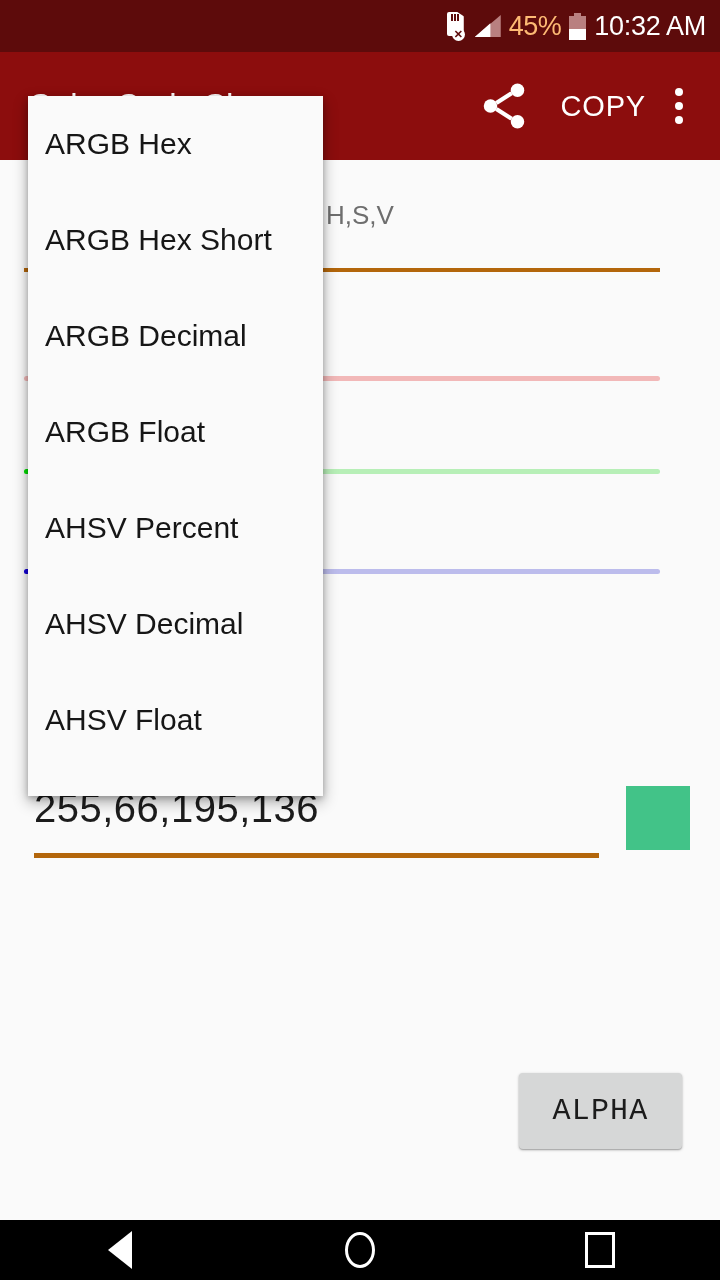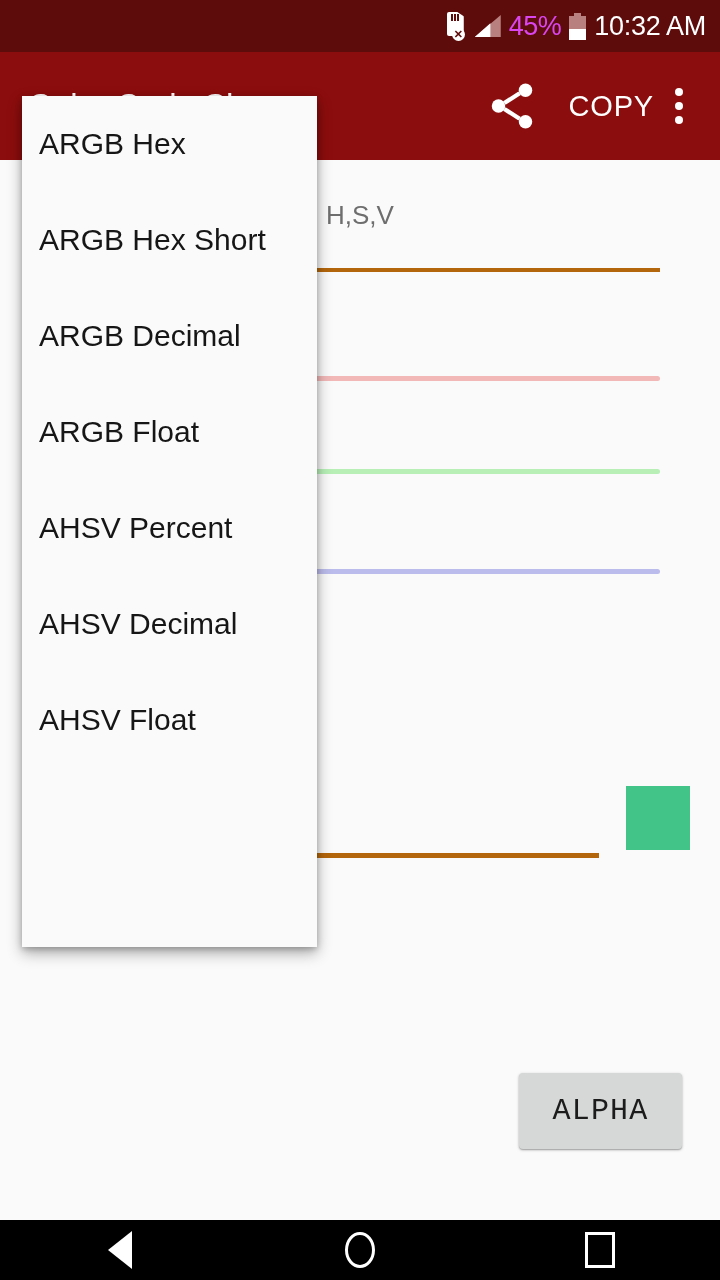--- a/index.html
+++ b/index.html
@@ -84,21 +84,21 @@
     background: #b98080;
     clip-path: polygon(100% 0, 100% 100%, 0 100%);
   }
   .signal-icon .tri-fg {
     position: absolute;
     inset: 0;
     background: #ffffff;
     clip-path: polygon(60% 38%, 60% 100%, 0 100%);
   }
   .batt-pct {
-    color: #d946ef;
+    color: #fdba74;
     font-size: 27px;
     letter-spacing: -0.5px;
   }
   .batt-icon {
     width: 17px;
     height: 27px;
     position: relative;
   }
   .batt-icon .nub {
     position: absolute;
@@ -151,21 +151,21 @@
     justify-content: center;
   }
   .share-icon {
     width: 54px; height: 54px;
     margin-right: 26px;
   }
   .copy-label {
     color: #ffffff;
     font-size: 29px;
     letter-spacing: 0.8px;
-    margin-right: 6px;
+    margin-right: 14px;
     padding: 6px 4px;
   }
   .overflow-icon {
     width: 30px;
     height: 54px;
     display: flex;
     flex-direction: column;
     align-items: center;
     justify-content: center;
     gap: 6px;
@@ -304,24 +304,24 @@
   .scrim {
     position: absolute;
     top: 0; left: 0;
     width: 720px;
     height: 1220px;
     background: rgba(0,0,0,0.0);
     pointer-events: none;
   }
   .dropdown {
     position: absolute;
-    left: 22px;
+    left: 28px;
     top: 96px;
     width: 295px;
-    height: 851px;
+    height: 700px;
     background: #fafafa;
     box-shadow: 0 6px 14px rgba(0,0,0,0.32), 0 2px 6px rgba(0,0,0,0.22);
     overflow: hidden;
   }
   .dropdown-item {
     height: 96px;
     display: flex;
     align-items: center;
     padding-left: 17px;
     box-sizing: border-box;

